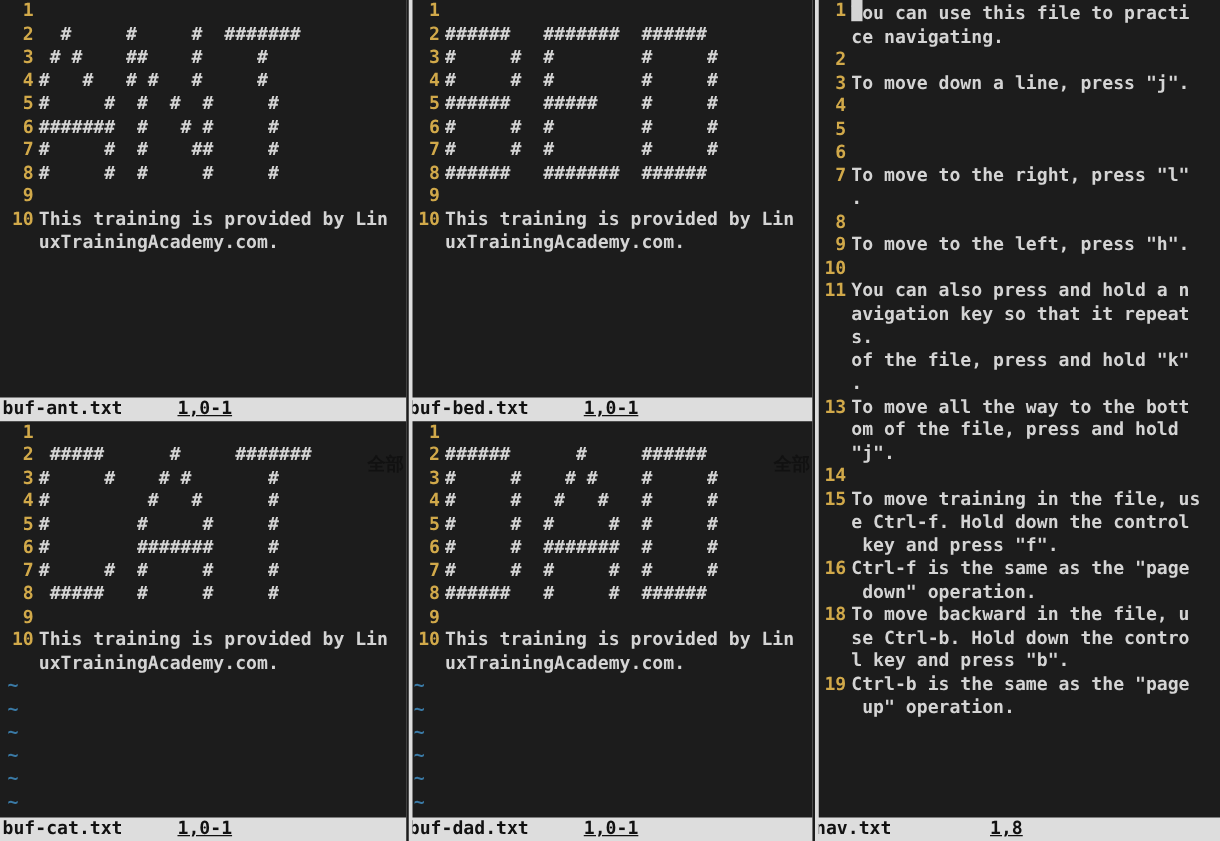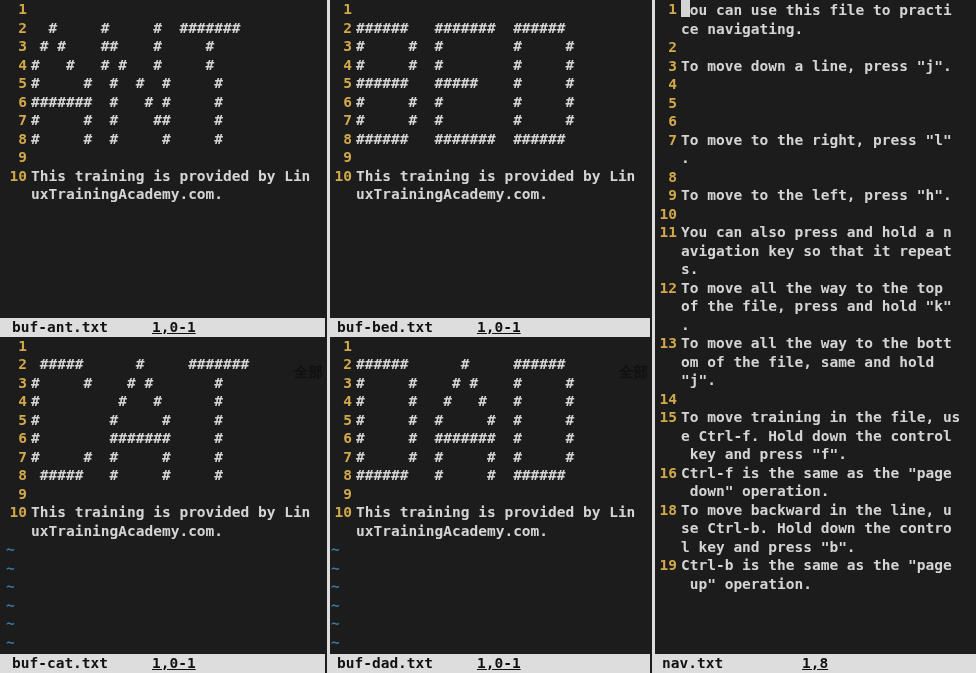--- a/index.html
+++ b/index.html
@@ -48,21 +48,21 @@
     font-weight: 600;
   }
   .line { white-space: pre; display: flex; }
   .txt  { white-space: pre; color: #d4d4d4; padding-left: 4px; font-weight: 600;}
   .tilde { color: #3a7aa6; padding-left: 1px; font-weight: 600;}
   .status {
     background: #dddddd;
     color: #111;
     height: 19px;
     line-height: 19px;
-    padding: 0 2px 0 12px;
+    padding: 0 2px 0 2px;
     display: flex;
     font-weight: 600;
     white-space: pre;
   }
   .status .fname { flex: 0 0 auto; width: 140px; overflow: hidden; }
   .status .pos   { flex: 0 0 auto; width: 110px; text-decoration: underline; }
   .status .spacer{ flex: 1; }
   .status .pct   { flex: 0 0 auto; margin-top: 45px; }
   .cursor {
     display: inline-block;
@@ -188,33 +188,32 @@
         <div class="line"><span class="gutter">5</span></div>
         <div class="line"><span class="gutter">6</span><span class="txt"></span></div>
         <div class="line"><span class="gutter">7</span><span class="txt">To move to the right, press "l"</span></div>
         <div class="line"><span class="gutter"></span><span class="txt">.</span></div>
         <div class="line"><span class="gutter">8</span><span class="txt"></span></div>
         <div class="line"><span class="gutter">9</span><span class="txt">To move to the left, press "h".</span></div>
         <div class="line"><span class="gutter">10</span><span class="txt"></span></div>
         <div class="line"><span class="gutter">11</span><span class="txt">You can also press and hold a n</span></div>
         <div class="line"><span class="gutter"></span><span class="txt">avigation key so that it repeat</span></div>
         <div class="line"><span class="gutter"></span><span class="txt">s.</span></div>
-        <div class="line"><span class="gutter">12</span><span class="txt">To move all the way to the top </span></div>
         <div class="line"><span class="gutter"></span><span class="txt">of the file, press and hold "k"</span></div>
         <div class="line"><span class="gutter"></span><span class="txt">.</span></div>
         <div class="line"><span class="gutter">13</span><span class="txt">To move all the way to the bott</span></div>
-        <div class="line"><span class="gutter"></span><span class="txt">om of the file, same and hold </span></div>
+        <div class="line"><span class="gutter"></span><span class="txt">om of the file, press and hold </span></div>
         <div class="line"><span class="gutter"></span><span class="txt">"j".</span></div>
         <div class="line"><span class="gutter">14</span><span class="txt"></span></div>
         <div class="line"><span class="gutter">15</span><span class="txt">To move training in the file, us</span></div>
         <div class="line"><span class="gutter"></span><span class="txt">e Ctrl-f. Hold down the control</span></div>
         <div class="line"><span class="gutter"></span><span class="txt"> key and press "f".</span></div>
         <div class="line"><span class="gutter">16</span><span class="txt">Ctrl-f is the same as the "page</span></div>
         <div class="line"><span class="gutter"></span><span class="txt"> down" operation.</span></div>
-        <div class="line"><span class="gutter">18</span><span class="txt">To move backward in the line, u</span></div>
+        <div class="line"><span class="gutter">18</span><span class="txt">To move backward in the file, u</span></div>
         <div class="line"><span class="gutter"></span><span class="txt">se Ctrl-b. Hold down the contro</span></div>
         <div class="line"><span class="gutter"></span><span class="txt">l key and press "b".</span></div>
         <div class="line"><span class="gutter">19</span><span class="txt">Ctrl-b is the same as the "page</span></div>
         <div class="line"><span class="gutter"></span><span class="txt"> up" operation.</span></div>
       </div>
     <div class="status">
       <span class="fname">nav.txt</span>
       <span class="pos">1,8</span>
       <span class="spacer"></span>
       <span class="pct">顶端</span>

